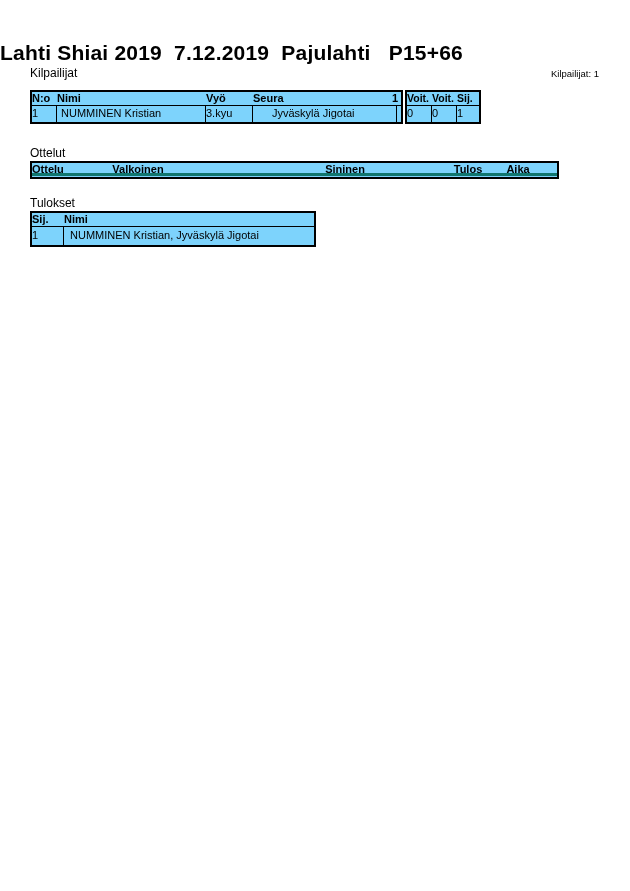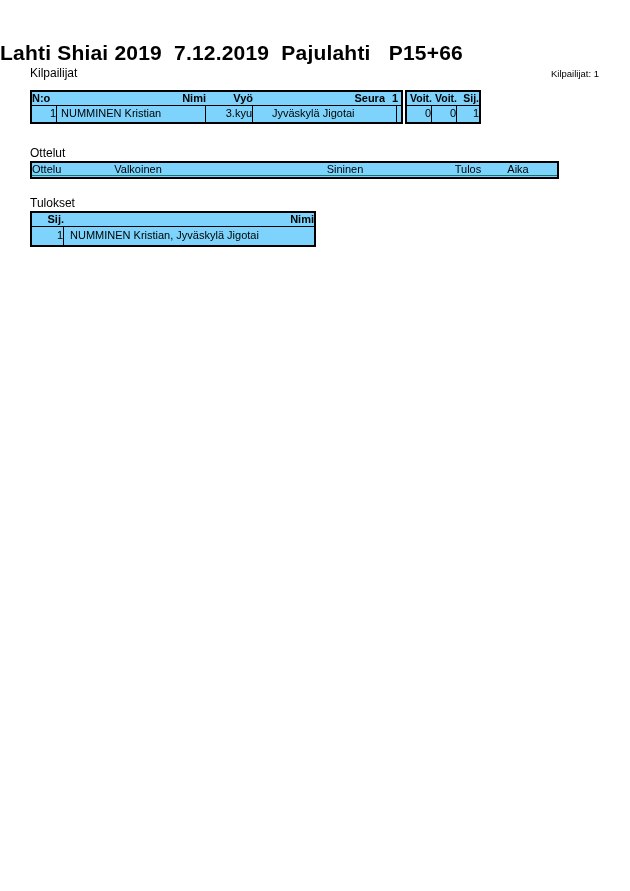--- a/index.html
+++ b/index.html
@@ -21,21 +21,21 @@
   .h-matches { top: 146px; left: 30px; width: 529px; }
   .h-results { top: 196px; left: 30px; width: 286px; }
   .count { top: 68px; right: 31px; font-size: 9.5px; }
 
   .tbl { position: absolute; border: 2px solid #000; background: #7dd3fc; }
   .hrow, .drow { display: flex; font-size: 11px; white-space: nowrap; }
   .hrow { font-weight: bold; border-bottom: 1px solid #000; height: 14px; line-height: 13px; }
   .drow { height: 16px; line-height: 15px; }
   .cell { overflow: hidden; flex: 0 0 auto; }
   .br { border-right: 1px solid #000; }
-  .ac { text-align: right; }
+  .ac { text-align: left; }
   .ar { text-align: right; }
 
   
   .t1 { left: 30px; top: 90px; width: 373px; }
   .t1 .c1 { width: 25px; }
   .t1 .c2 { width: 149px; }
   .t1 .c3 { width: 47px; }
   .t1 .c4 { width: 132px; }
   .t1 .c5 { width: 16px; }
   .t1 .hrow .c5 { padding-right: 3px; }
@@ -45,22 +45,22 @@
   
   .t2 { left: 405px; top: 90px; width: 76px; }
   .t2 .c1, .t2 .c2 { width: 25px; }
   .t2 .c3 { width: 22px; }
   .t2 .hrow .cell { font-size: 10.5px; overflow: visible; }
 
   
   .t3 { left: 30px; top: 161px; width: 529px; }
   .t3-inner {
     position: relative; height: 13px; line-height: 12px;
-    border-bottom: 1px solid #0f766e; margin-bottom: 1px;
-    font-size: 11px; font-weight: normal; white-space: nowrap;
+    border-bottom: 3px solid #0f766e; margin-bottom: 1px;
+    font-size: 11px; font-weight: bold; white-space: nowrap;
   }
   .t3-inner span { position: absolute; top: 0; }
   .m0 { left: 0; }
   .m1 { left: 106px; transform: translateX(-50%); }
   .m2 { left: 313px; transform: translateX(-50%); }
   .m3 { left: 436px; transform: translateX(-50%); }
   .m4 { left: 486px; transform: translateX(-50%); }
 
   
   .t4 { left: 30px; top: 211px; width: 286px; }

